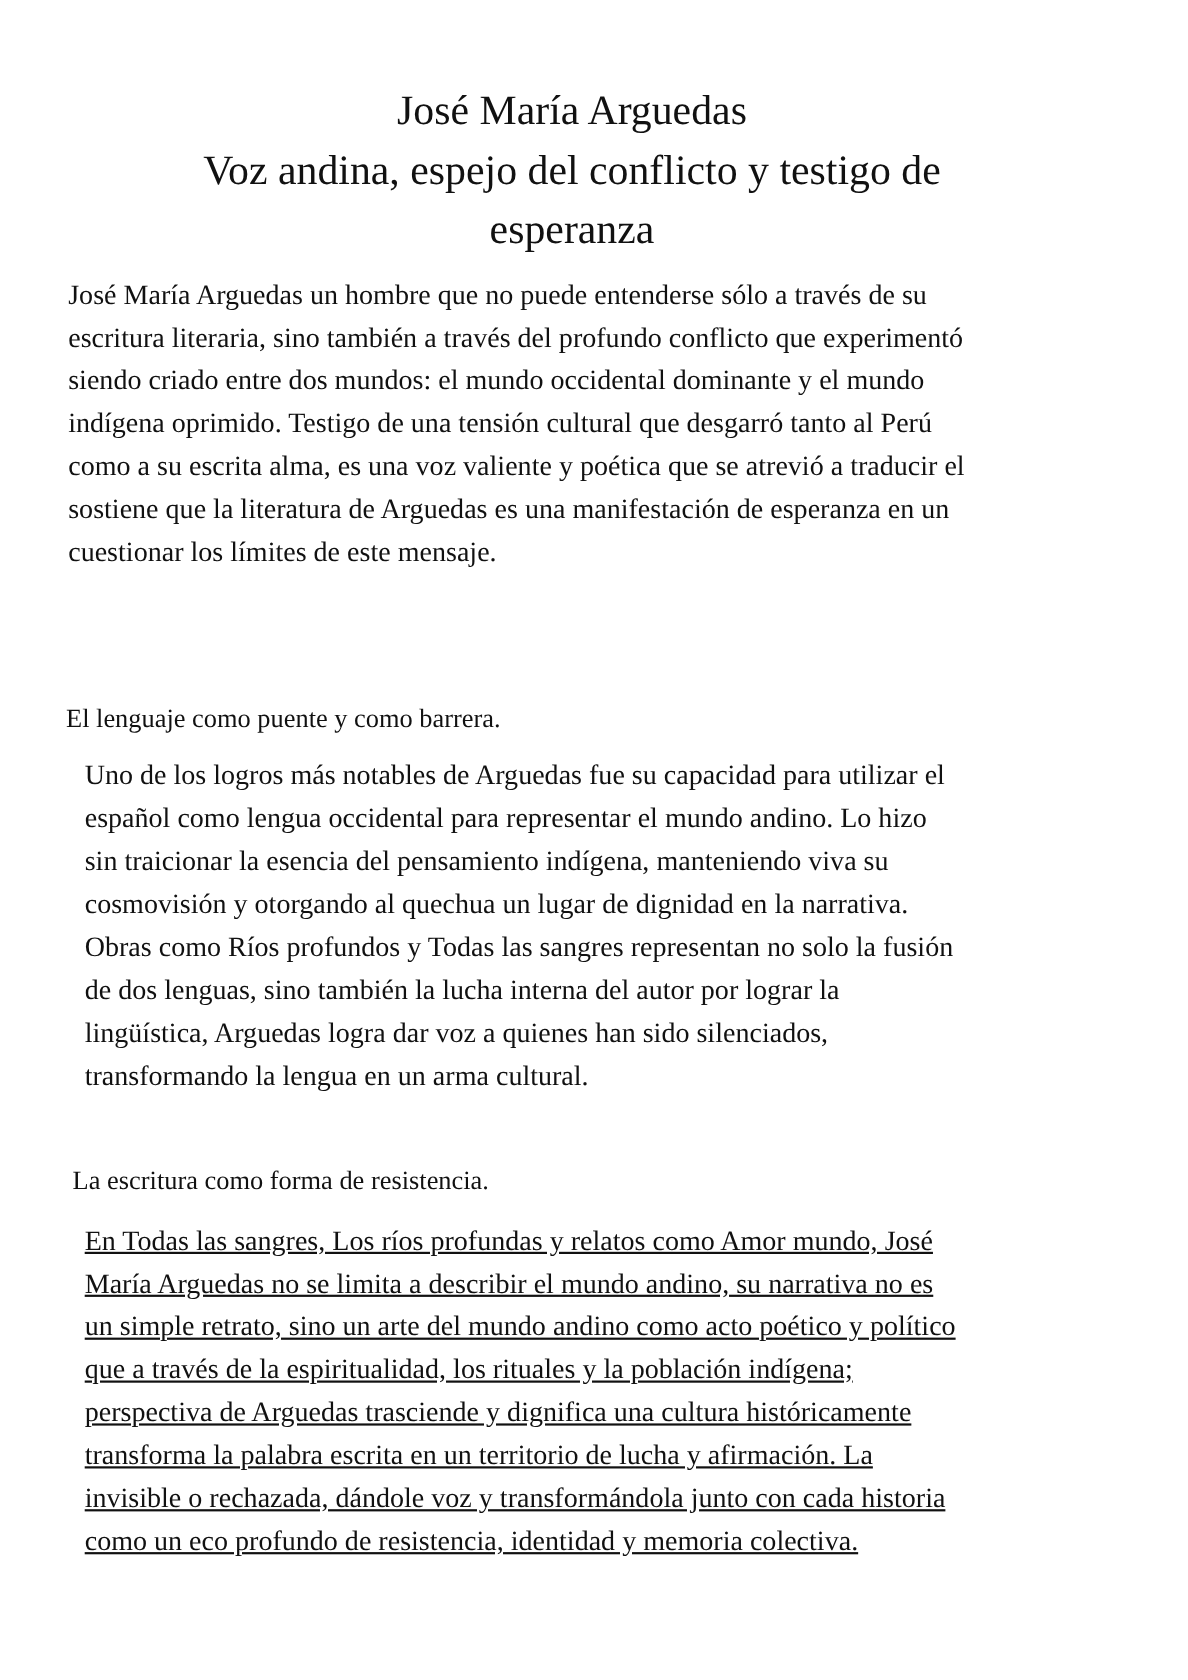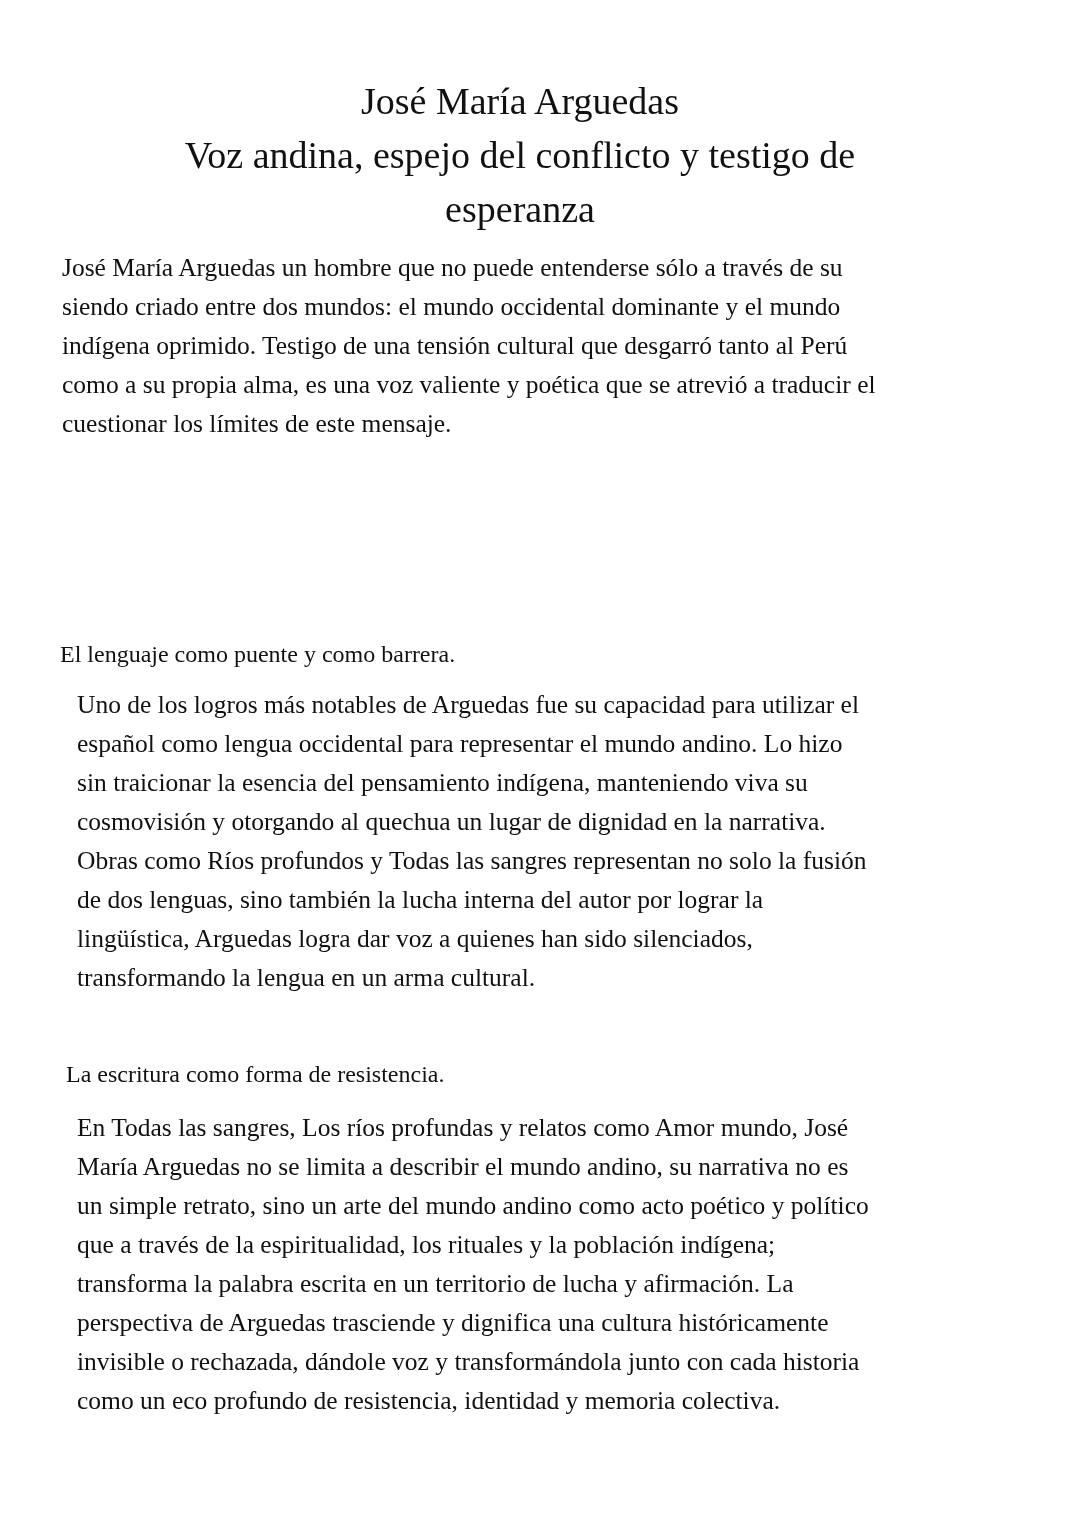--- a/index.html
+++ b/index.html
@@ -64,38 +64,41 @@
       left: 63px;
       top: 685px;
     }
     .h2 {
       left: 66px;
       top: 1058px;
     }
     .p2 {
       left: 63px;
       top: 1108px;
+      text-decoration: underline;
     }
   </style>
 </head>
 <body>
 
 <div class="page">
 
   <div class="title-block">
     <span class="title-line">José María Arguedas</span>
     <span class="title-line">Voz andina, espejo del conflicto y testigo de</span>
     <span class="title-line">esperanza</span>
   </div>
 
   <div class="para intro">
     <span class="line">José María Arguedas un hombre que no puede entenderse sólo a través de su</span>
+    <span class="line">escritura literaria, sino también a través del profundo conflicto que experimentó</span>
     <span class="line">siendo criado entre dos mundos: el mundo occidental dominante y el mundo</span>
     <span class="line">indígena oprimido. Testigo de una tensión cultural que desgarró tanto al Perú</span>
-    <span class="line">como a su propia alma, es una voz valiente y poética que se atrevió a traducir el</span>
+    <span class="line">como a su escrita alma, es una voz valiente y poética que se atrevió a traducir el</span>
+    <span class="line">sostiene que la literatura de Arguedas es una manifestación de esperanza en un</span>
     <span class="line">cuestionar los límites de este mensaje.</span>
   </div>
 
   <div class="heading h1">El lenguaje como puente y como barrera.</div>
 
   <div class="para p1">
     <span class="line">Uno de los logros más notables de Arguedas fue su capacidad para utilizar el</span>
     <span class="line">español como lengua occidental para representar el mundo andino. Lo hizo</span>
     <span class="line">sin traicionar la esencia del pensamiento indígena, manteniendo viva su</span>
     <span class="line">cosmovisión y otorgando al quechua un lugar de dignidad en la narrativa.</span>
@@ -105,19 +108,19 @@
     <span class="line">transformando la lengua en un arma cultural.</span>
   </div>
 
   <div class="heading h2">La escritura como forma de resistencia.</div>
 
   <div class="para p2">
     <span class="line">En Todas las sangres, Los ríos profundas y relatos como Amor mundo, José</span>
     <span class="line">María Arguedas no se limita a describir el mundo andino, su narrativa no es</span>
     <span class="line">un simple retrato, sino un arte del mundo andino como acto poético y político</span>
     <span class="line">que a través de la espiritualidad, los rituales y la población indígena;</span>
+    <span class="line">perspectiva de Arguedas trasciende y dignifica una cultura históricamente</span>
     <span class="line">transforma la palabra escrita en un territorio de lucha y afirmación. La</span>
-    <span class="line">perspectiva de Arguedas trasciende y dignifica una cultura históricamente</span>
     <span class="line">invisible o rechazada, dándole voz y transformándola junto con cada historia</span>
     <span class="line">como un eco profundo de resistencia, identidad y memoria colectiva.</span>
   </div>
 
 </div>
 
 </body></html>

